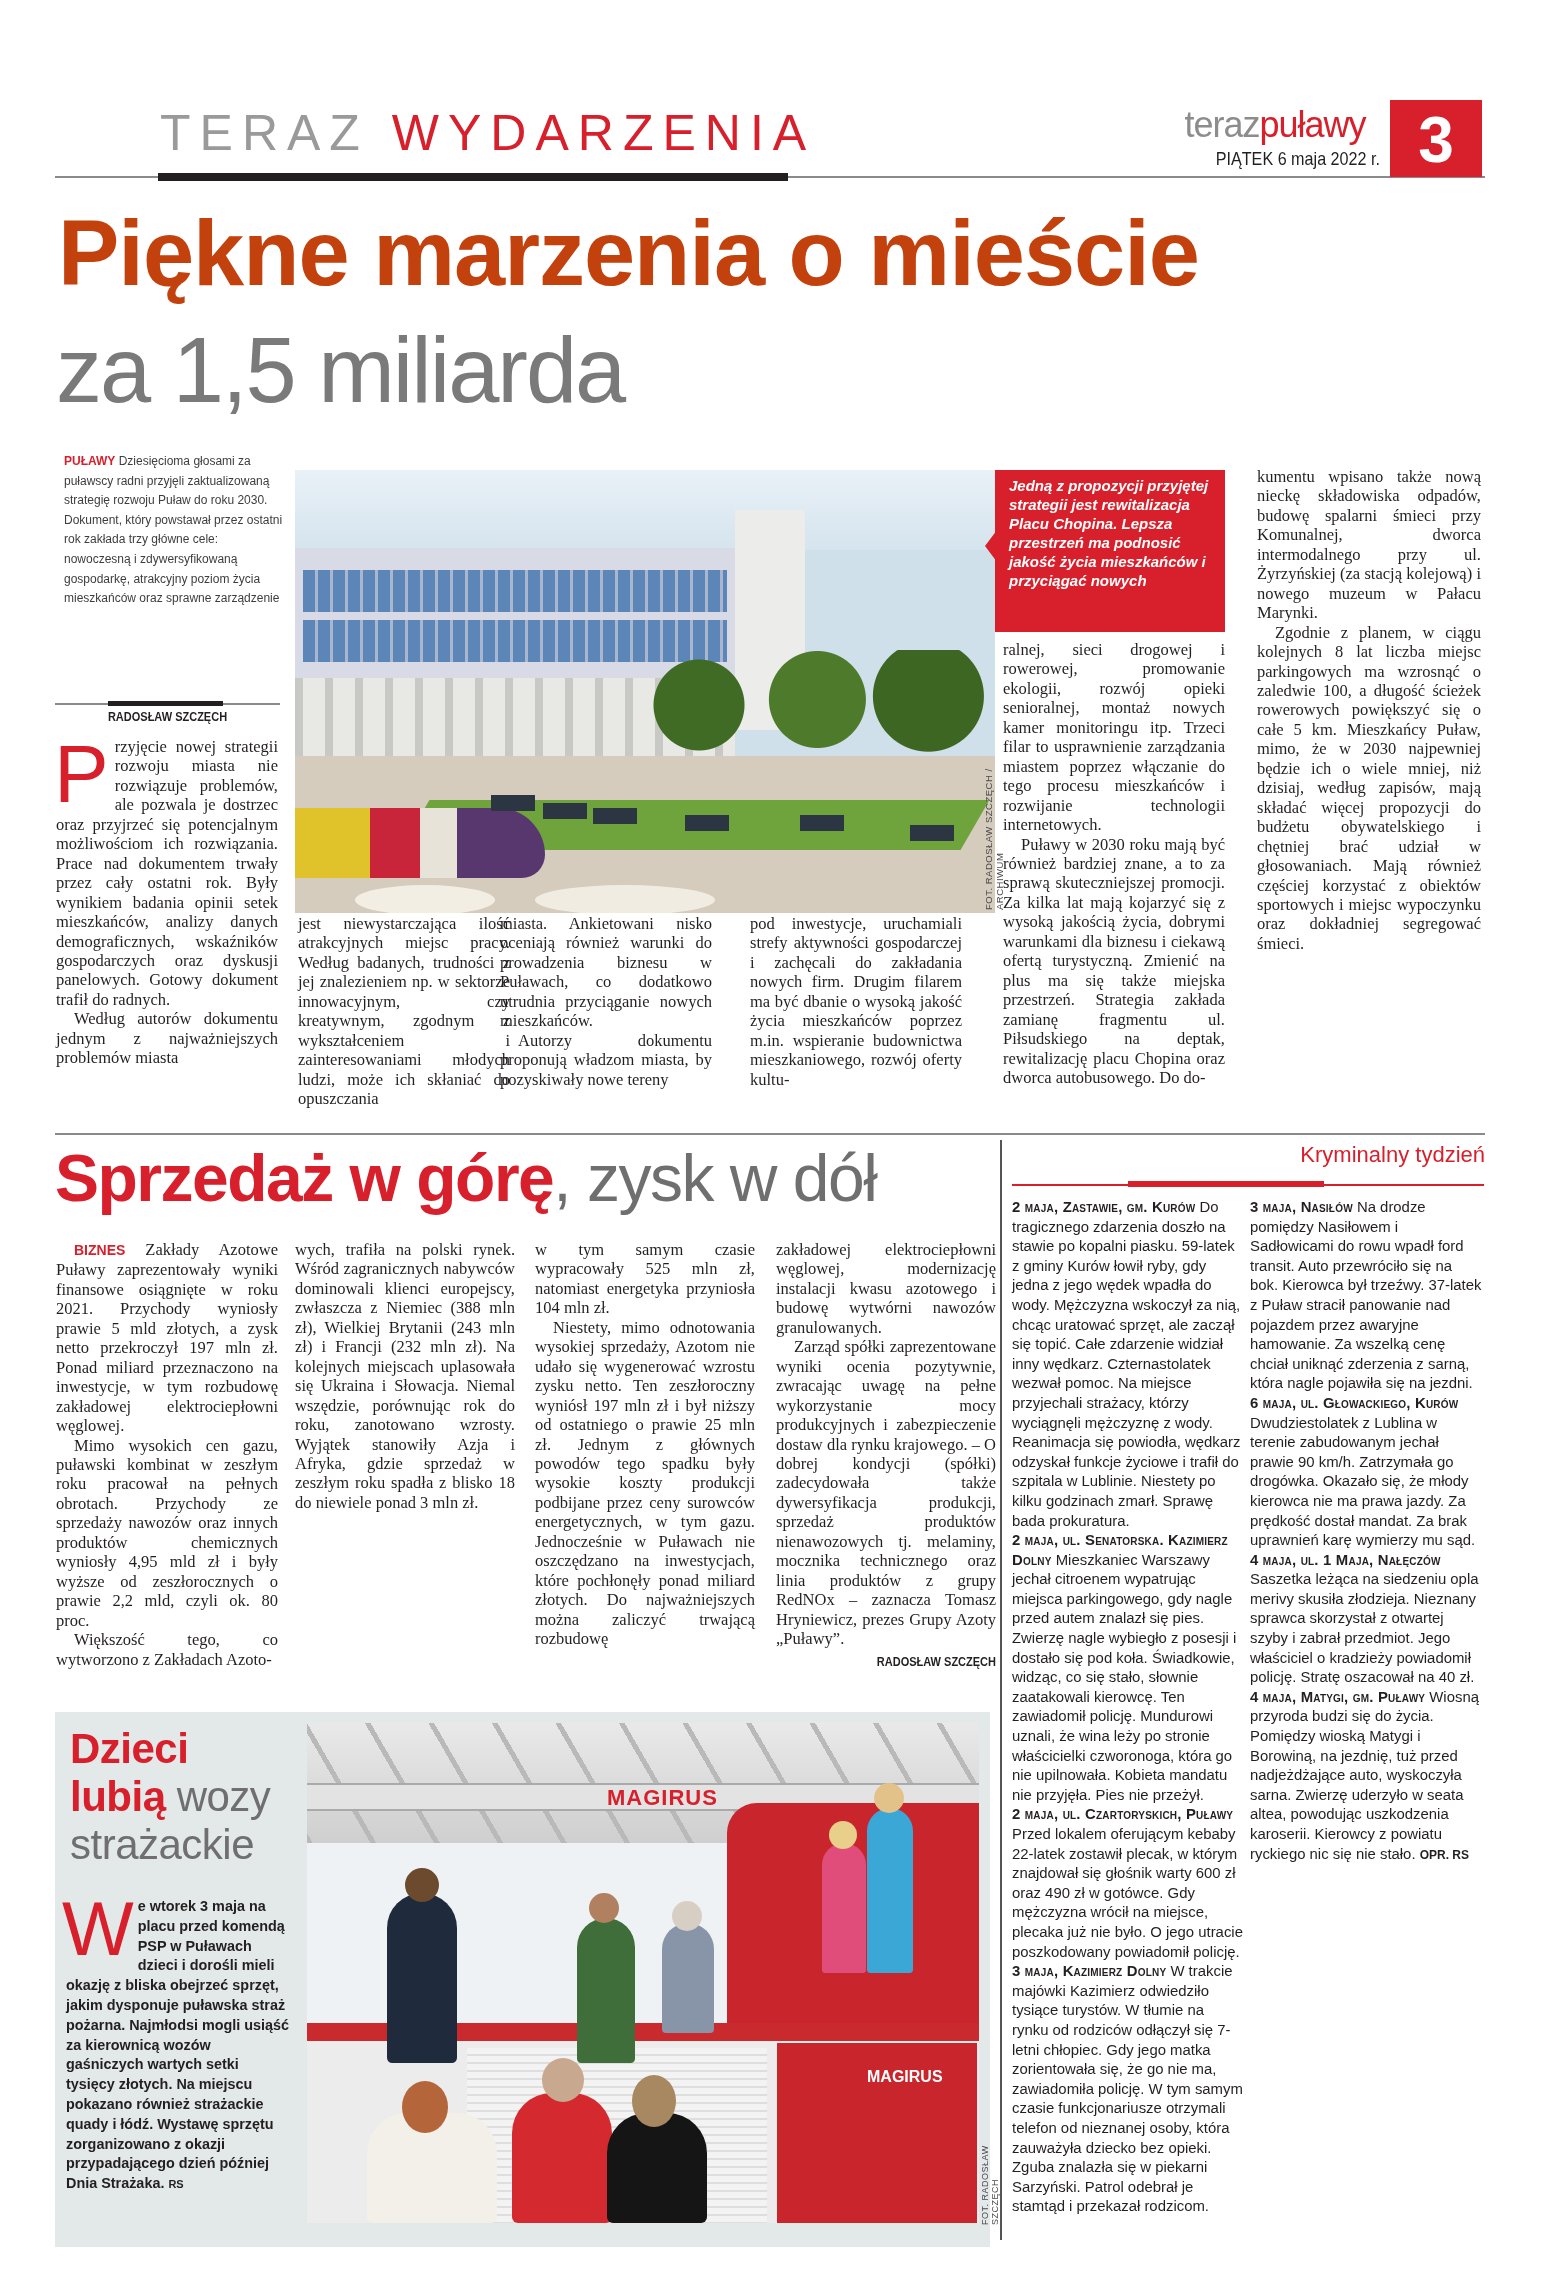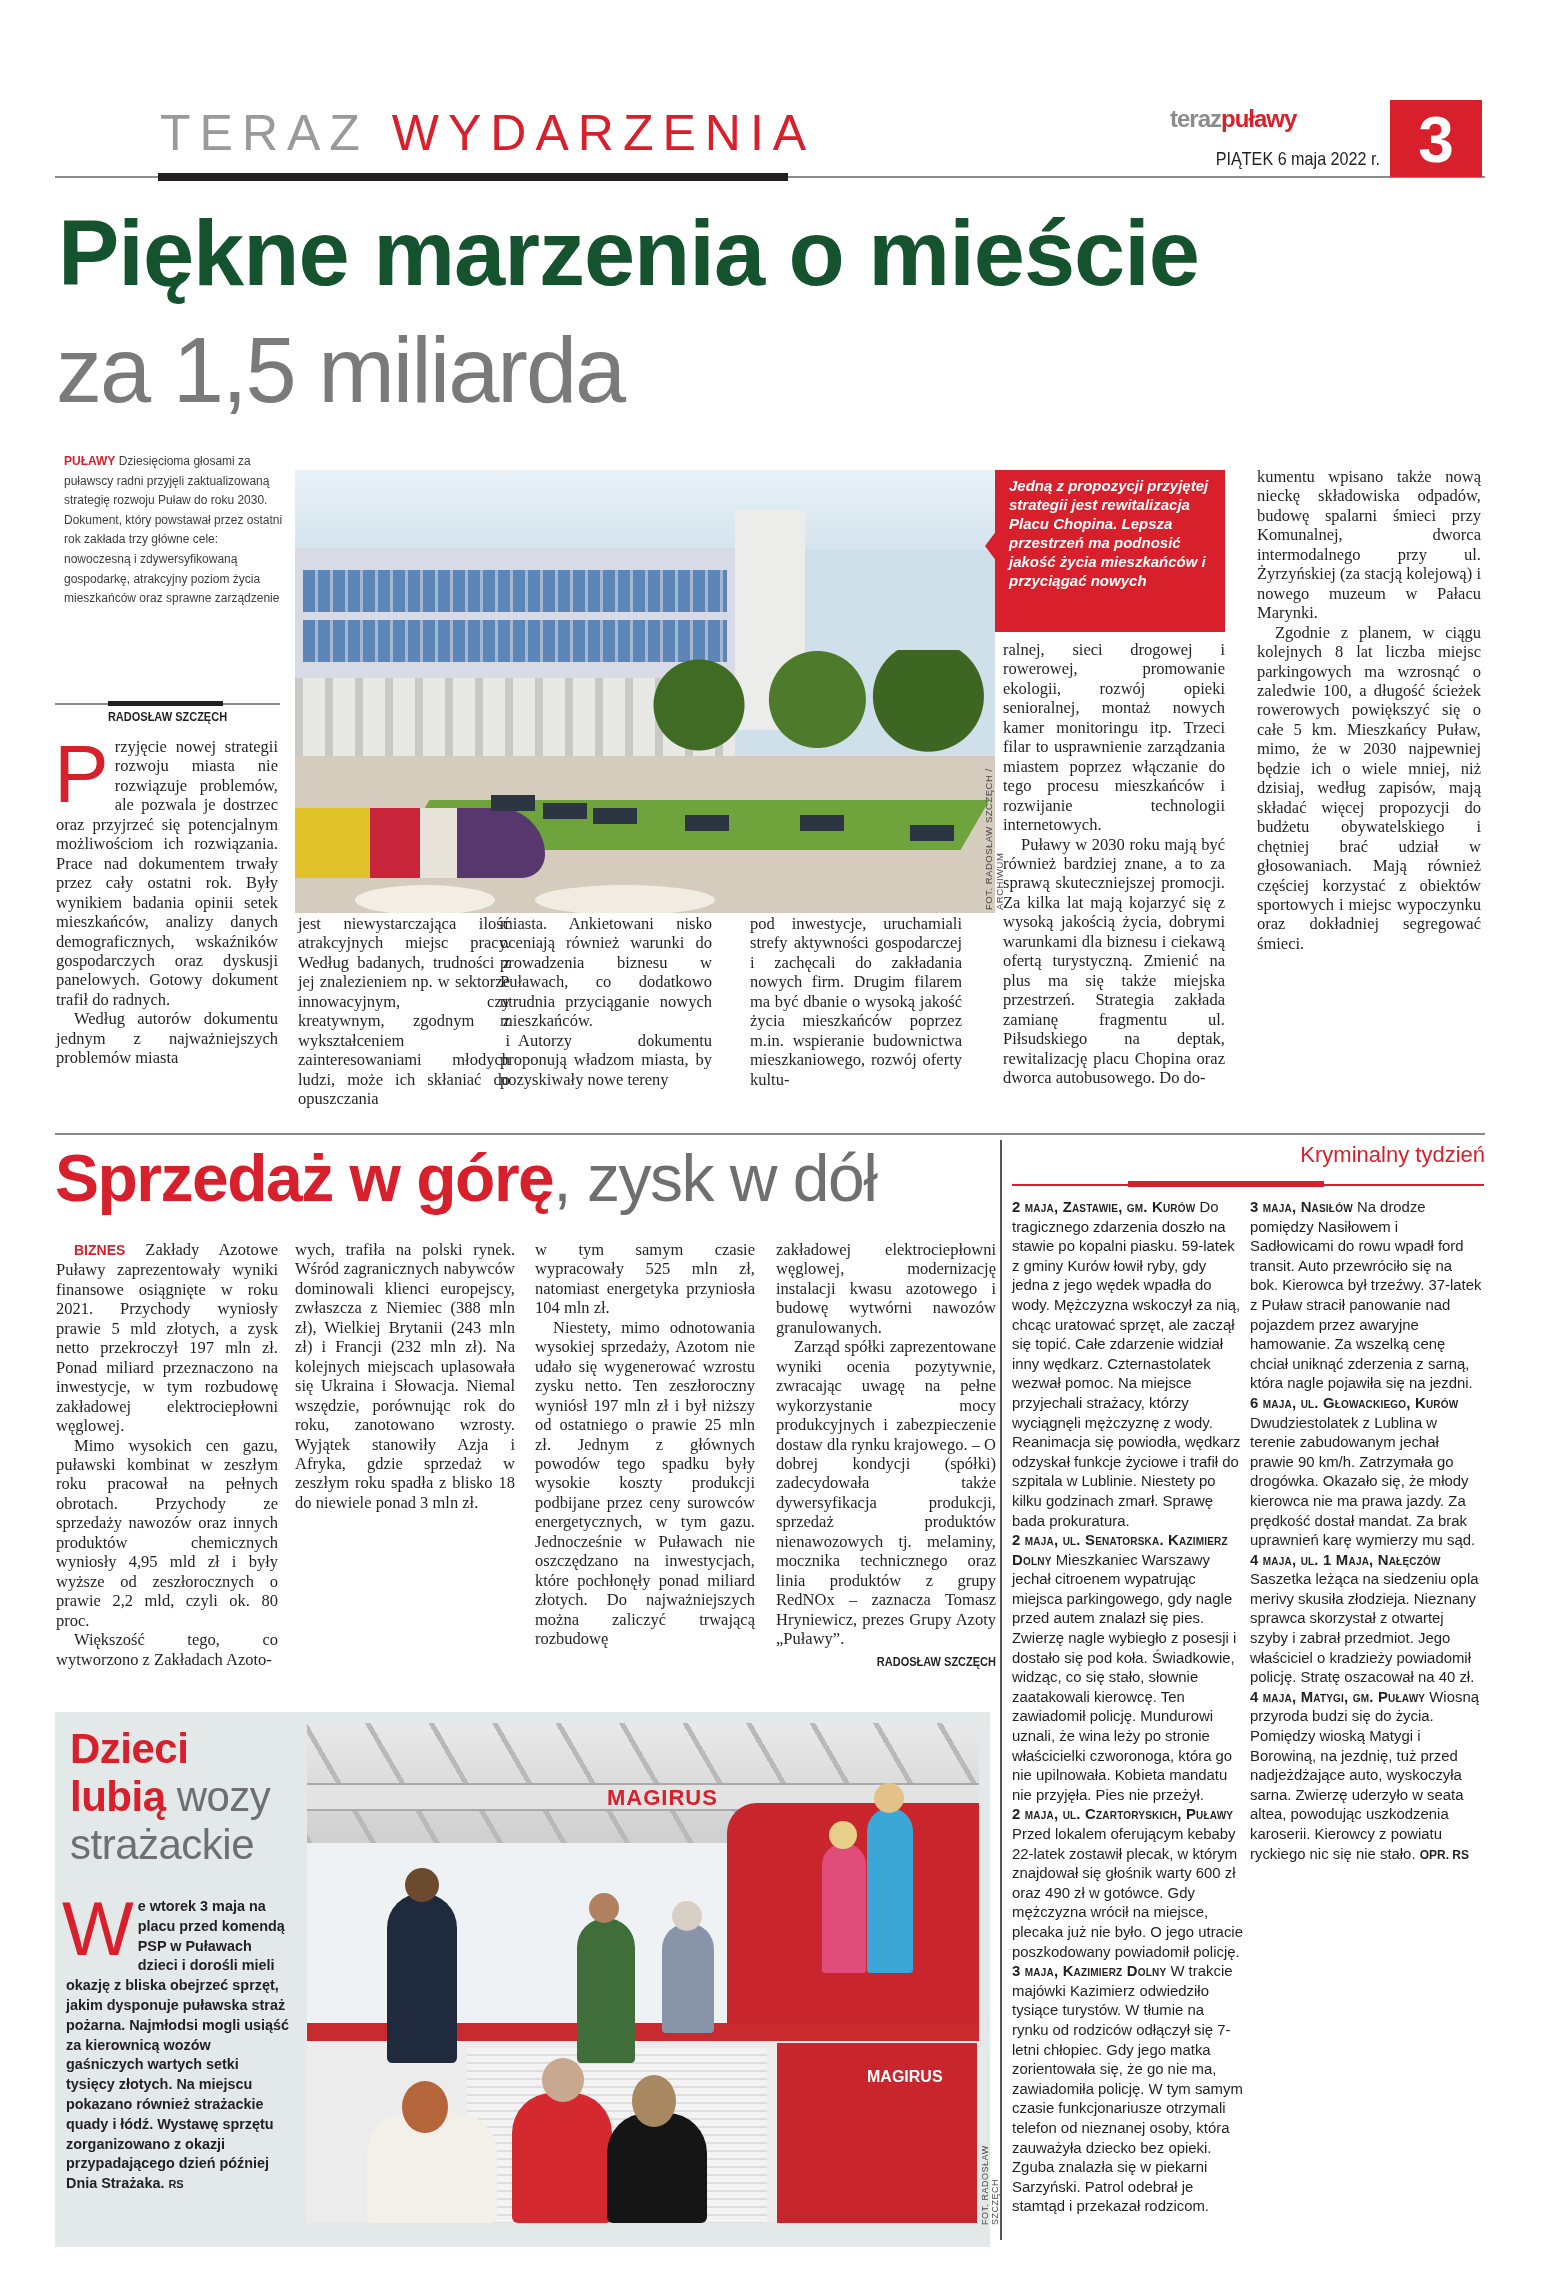--- a/index.html
+++ b/index.html
@@ -6,28 +6,28 @@
   html, body { width: 1558px; height: 2281px; background: #ffffff; overflow: hidden; }
   body { position: relative; font-family: "Liberation Serif", serif; color: #231f20; }
   .abs { position: absolute; }
 
   
   .section-title { left: 160px; top: 108px; font-family: "Liberation Sans", sans-serif; font-size: 50px; letter-spacing: 9px; font-weight: 300; line-height: 1; }
   .section-title .grey { color: #9a9a9a; }
   .section-title .red { color: #d7202b; }
   .rule-thin { left: 55px; top: 176px; width: 1430px; height: 2px; background: #8a8a8a; }
   .rule-thick { left: 158px; top: 173px; width: 630px; height: 8px; background: #231f20; }
-  .brand { left: 1170px; top: 107px; width: 210px; text-align: left; font-family: "Liberation Sans", sans-serif; font-weight: 700; font-size: 24px; letter-spacing: -1px; line-height: 1; }
+  .brand { left: 1170px; top: 107px; width: 210px; text-align: center; font-family: "Liberation Sans", sans-serif; font-weight: 400; font-size: 36px; letter-spacing: -1px; line-height: 1; }
   .brand .g { color: #8c8c8c; }
   .brand .r { color: #d7202b; }
   .issue-date { left: 1150px; top: 148px; width: 230px; text-align: right; font-family: "Liberation Sans", sans-serif; font-size: 19px; color: #231f20; transform: scaleX(0.85); transform-origin: right; }
   .page-num { left: 1390px; top: 100px; width: 92px; height: 77px; background: #d7202b; color: #fff; font-family: "Liberation Sans", sans-serif; font-weight: 700; font-size: 64px; text-align: center; line-height: 80px; }
 
   
-  .headline { left: 58px; top: 205px; font-family: "Liberation Sans", sans-serif; font-weight: 700; font-size: 92px; color: #14532d; letter-spacing: -1px; line-height: 1.05; }
+  .headline { left: 58px; top: 205px; font-family: "Liberation Sans", sans-serif; font-weight: 700; font-size: 92px; color: #c2410c; letter-spacing: -1px; line-height: 1.05; }
   .subheadline { left: 56px; top: 322px; font-family: "Liberation Sans", sans-serif; font-weight: 300; font-size: 92px; color: #7a7a7a; letter-spacing: -2px; line-height: 1.05; }
 
   
   .lede { left: 64px; top: 452px; width: 220px; font-family: "Liberation Sans", sans-serif; font-size: 12px; line-height: 19.6px; color: #3d3d3d; }
   .lede .kicker { color: #d7202b; font-weight: 700; }
   .byline-rule { left: 55px; top: 703px; width: 225px; height: 2px; background: #8a8a8a; }
   .byline-rule-thick { left: 108px; top: 701px; width: 115px; height: 5px; background: #231f20; }
   .byline { left: 55px; top: 710px; width: 225px; text-align: center; font-family: "Liberation Sans", sans-serif; font-weight: 700; font-size: 12.5px; letter-spacing: 0px; color: #231f20; transform: scaleX(0.88); }
 
   

